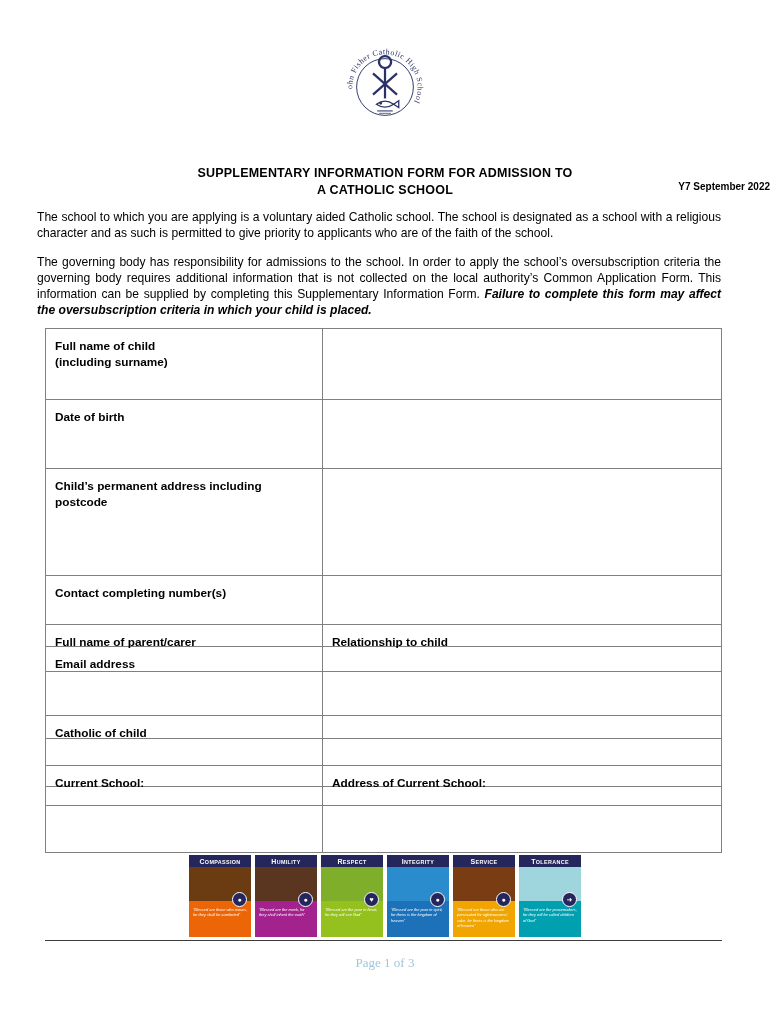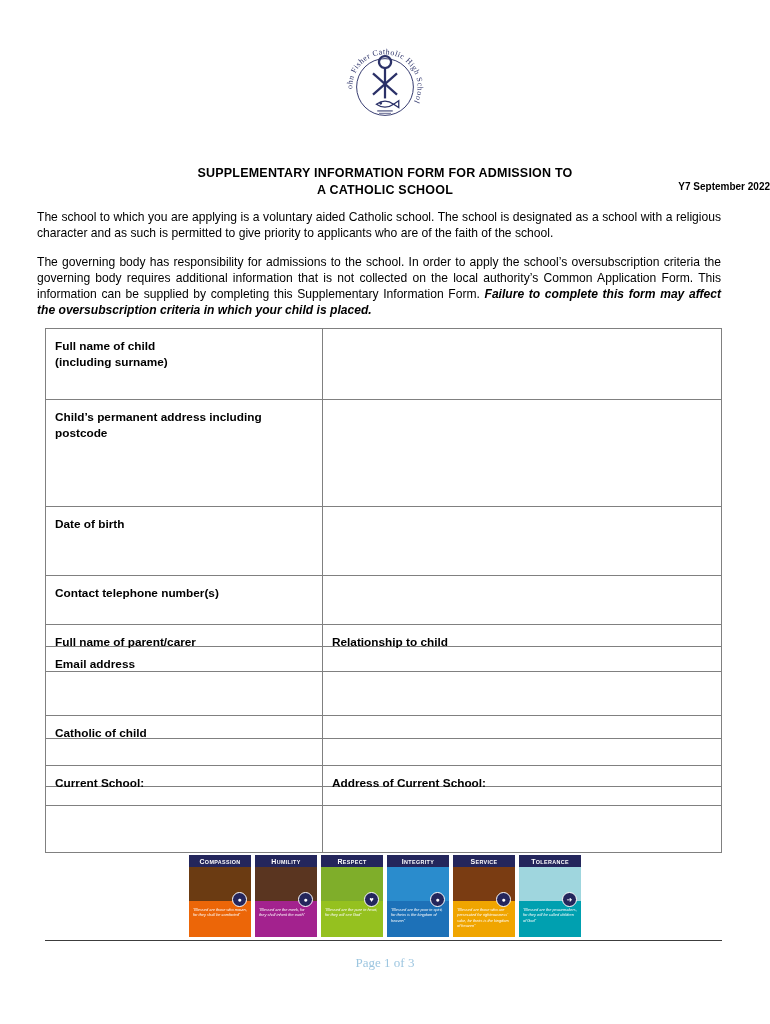--- a/index.html
+++ b/index.html
@@ -219,29 +219,29 @@
   <div class="para" id="para2"><span>The governing body has responsibility for admissions to the school. In order to apply the school’s oversubscription criteria the governing body requires additional information that is not collected on the local authority’s Common Application Form. This information can be supplied by completing this Supplementary Information Form. </span><span class="emph">Failure to complete this form may affect the oversubscription criteria in which your child is placed.</span></div>
 
   <table class="form-table" id="table1">
     <tbody>
         <tr>
           <td class="col-label" style="height: 40px; white-space: pre-line;">Full name of child
 (including surname)</td>
           <td class="blank"></td>
         </tr>
         <tr>
+          <td class="col-label" style="height: 38px; white-space: pre-line;">Date of birth</td>
+          <td class="blank"></td>
+        </tr>
+        <tr>
           <td class="col-label" style="height: 76px; white-space: pre-line;">Child’s permanent address including postcode</td>
           <td class="blank"></td>
         </tr>
         <tr>
-          <td class="col-label" style="height: 38px; white-space: pre-line;">Date of birth</td>
-          <td class="blank"></td>
-        </tr>
-        <tr>
-          <td class="col-label" style="height: 40px; white-space: pre-line;">Contact telephone number(s)</td>
+          <td class="col-label" style="height: 40px; white-space: pre-line;">Contact completing number(s)</td>
           <td class="blank"></td>
         </tr>
         <tr>
           <td class="col-label" style="height: 38px; white-space: pre-line; margin-top: 20px;">Email address</td>
           <td class="blank"></td>
         </tr>
         <tr>
           <td class="col-label" style="height: 40px; white-space: pre-line;">Catholic of child</td>
           <td class="blank"></td>
         </tr>

